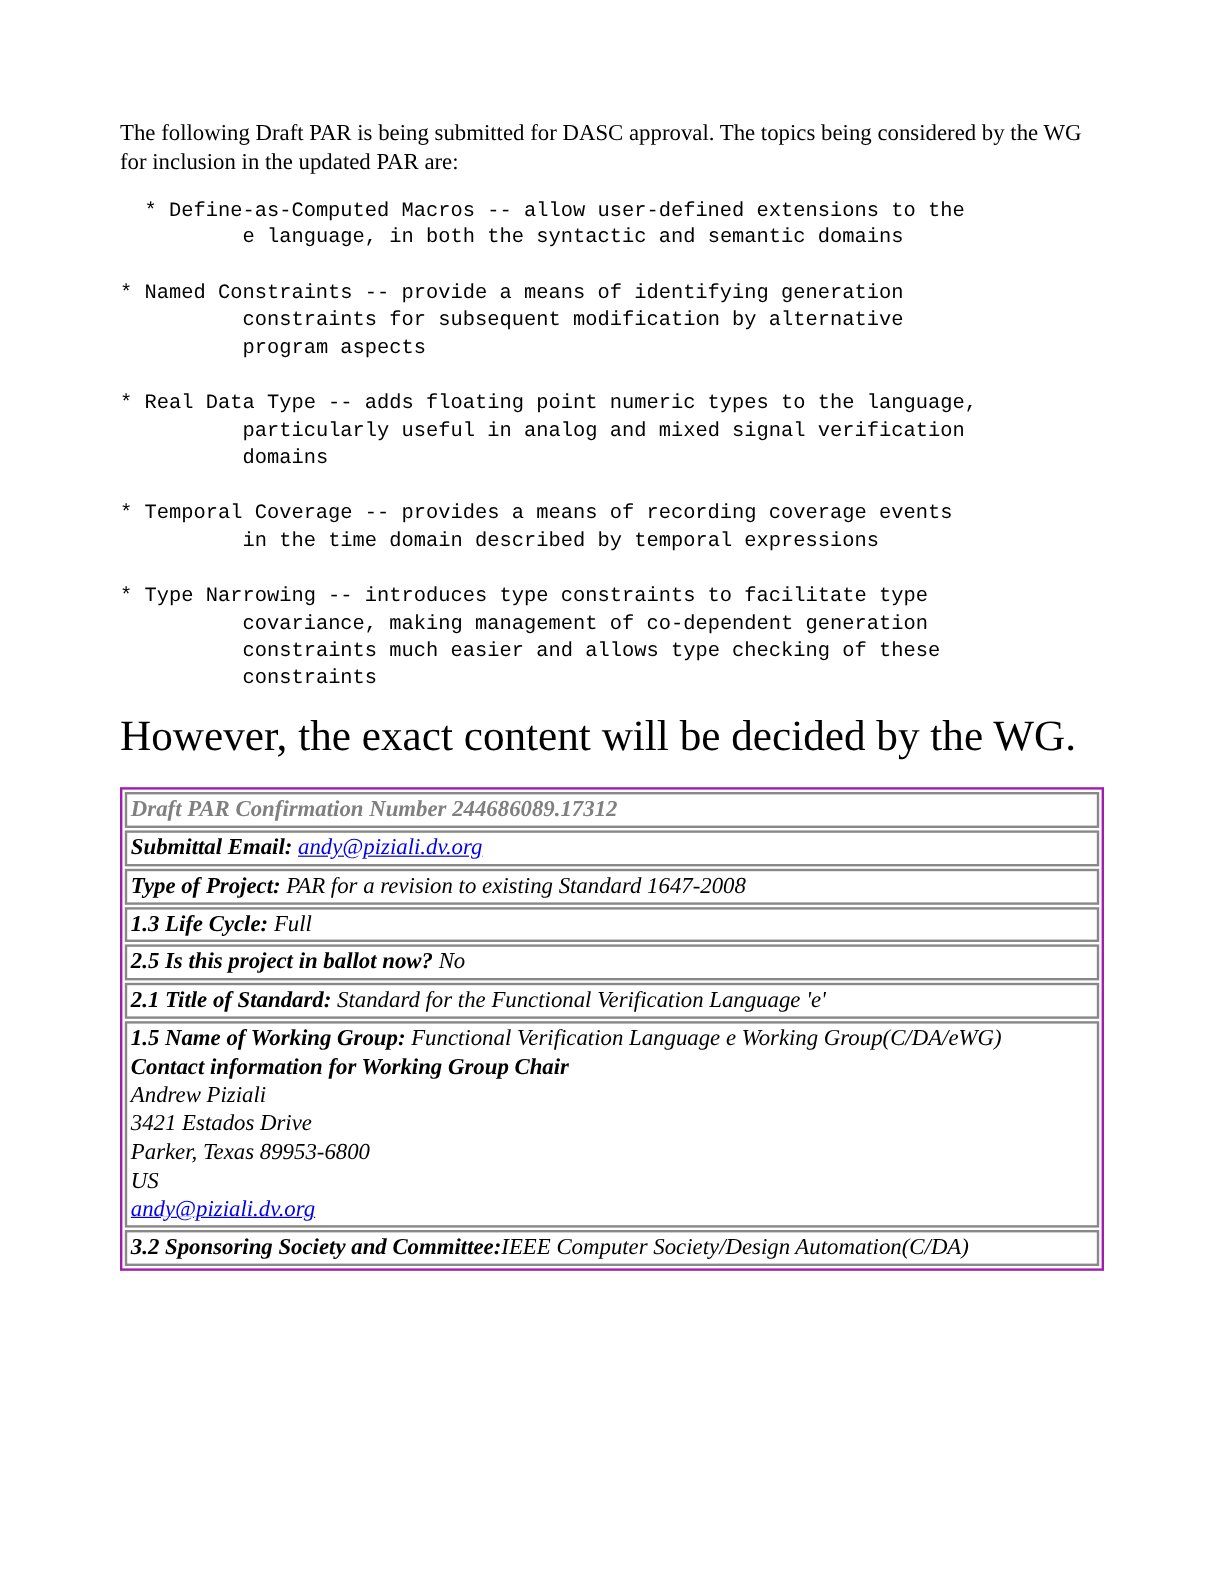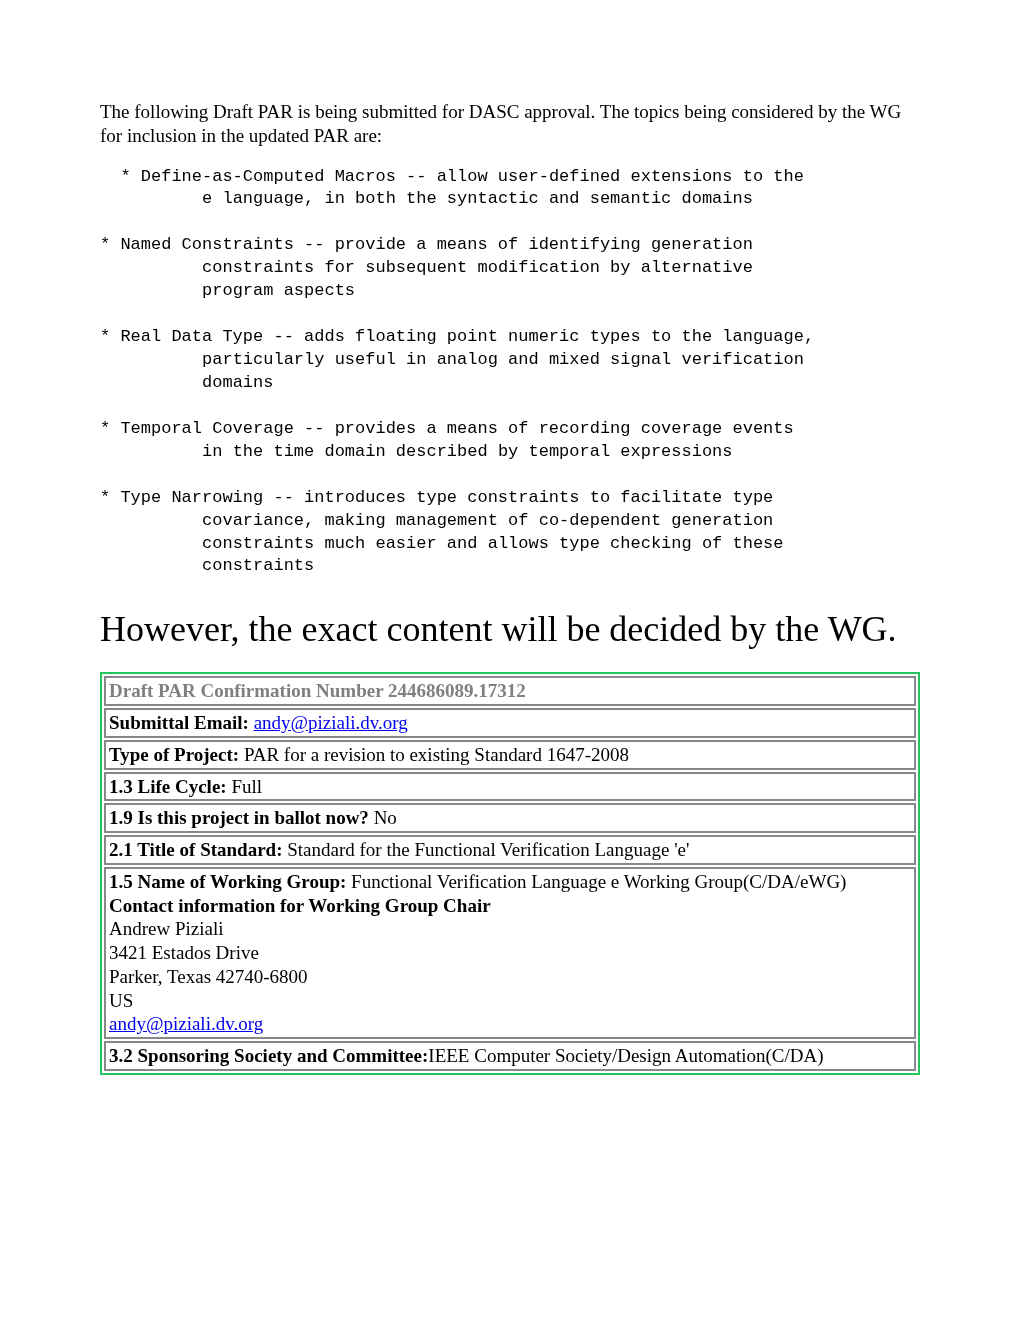--- a/index.html
+++ b/index.html
@@ -13,37 +13,38 @@
 }
 .intro {
   margin-bottom: 18px;
   line-height: 1.25;
 }
 .topics {
   font-family: "Courier New", Courier, monospace;
   font-size: 17px;
   white-space: pre-wrap;
   line-height: 1.35;
-  margin-bottom: 30px;
+  margin-bottom: 14px;
 }
 .however {
   font-size: 36px;
   margin: 14px 0 22px 0;
 }
 .par-table td {
   border: 2px solid #888;
   padding: 1px 3px 1px 3px;
   line-height: 1.25;
   vertical-align: top;
 }
 .par-table {
-  border: 2px solid #22c55e;
+  border: 2px solid #a21caf;
   width: 100%;
   border-collapse: separate;
   border-spacing: 2px;
+  font-style: italic;
 }
 .dph {
   font-weight: bold;
   color: #808080;
 }
 .bold { font-weight: bold; }
 a {
   color: #0000EE;
   text-decoration: underline;
 }
@@ -82,32 +83,32 @@
 <tr>
         <td><span class="bold">Submittal Email: </span><a href="#">andy@piziali.dv.org</a></td>
       </tr>
 <tr>
         <td><span class="bold">Type of Project: </span><span>PAR for a revision to existing Standard 1647-2008</span></td>
       </tr>
 <tr>
         <td><span class="bold">1.3 Life Cycle: </span><span>Full</span></td>
       </tr>
 <tr>
-        <td><span class="bold">1.9 Is this project in ballot now? </span><span>No</span></td>
+        <td><span class="bold">2.5 Is this project in ballot now? </span><span>No</span></td>
       </tr>
 <tr>
         <td><span class="bold">2.1 Title of Standard: </span><span>Standard for the Functional Verification Language 'e'</span></td>
       </tr>
 <tr>
         <td>
   <span class="bold">1.5 Name of Working Group: </span><span>Functional Verification Language e Working Group(C/DA/eWG)</span><br>
   <span class="bold">Contact information for Working Group Chair</span><br>
   <span>Andrew Piziali</span><br>
   <span>3421 Estados Drive</span><br>
-  <span>Parker, Texas 42740-6800</span><br>
+  <span>Parker, Texas 89953-6800</span><br>
   <span>US</span><br>
   <a href="#">andy@piziali.dv.org</a>
 </td>
       </tr>
 <tr>
         <td><span class="bold">3.2 Sponsoring Society and Committee:</span><span>IEEE Computer Society/Design Automation(C/DA)</span></td>
       </tr>
 </tbody>
   </table>
 

